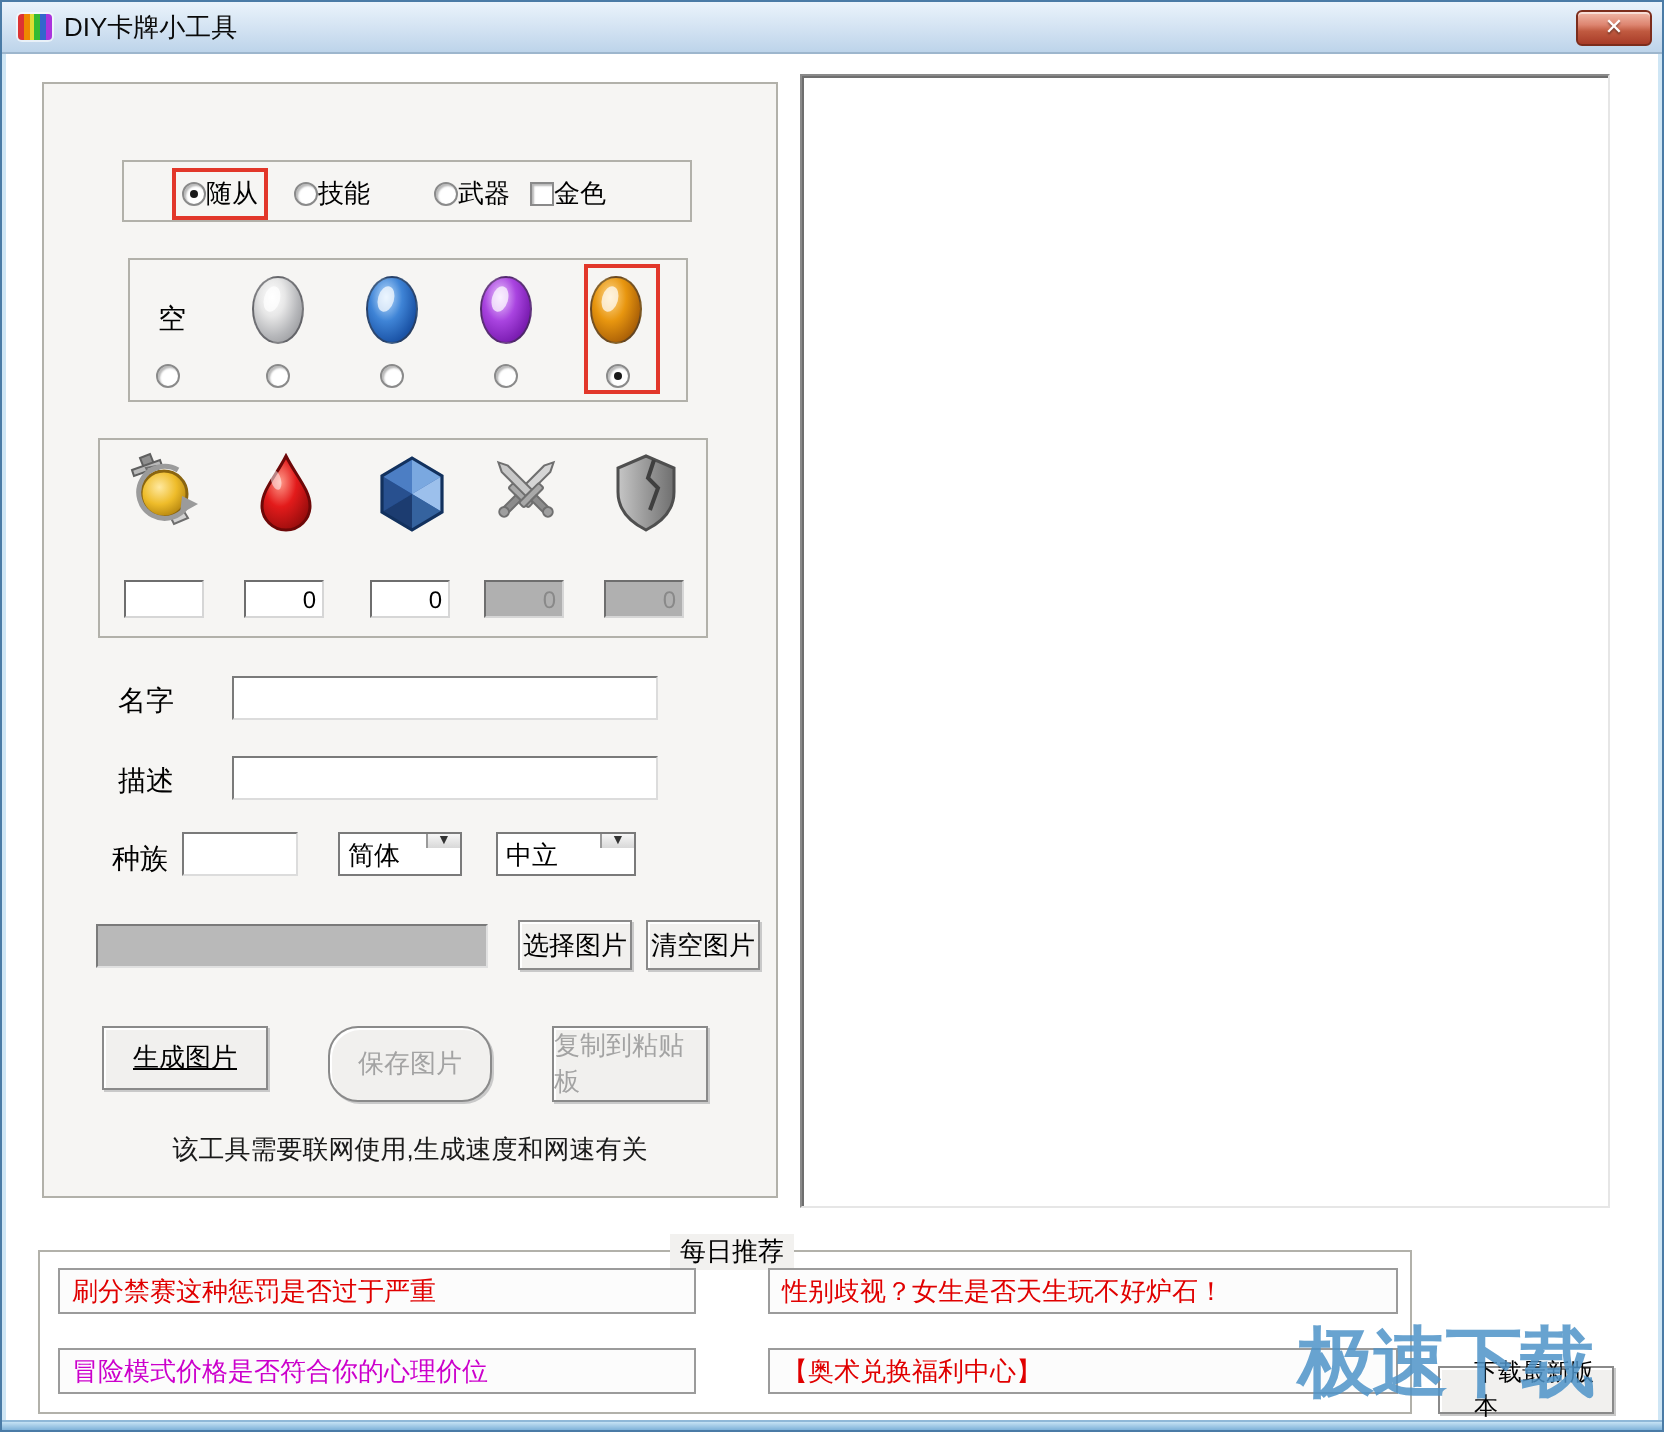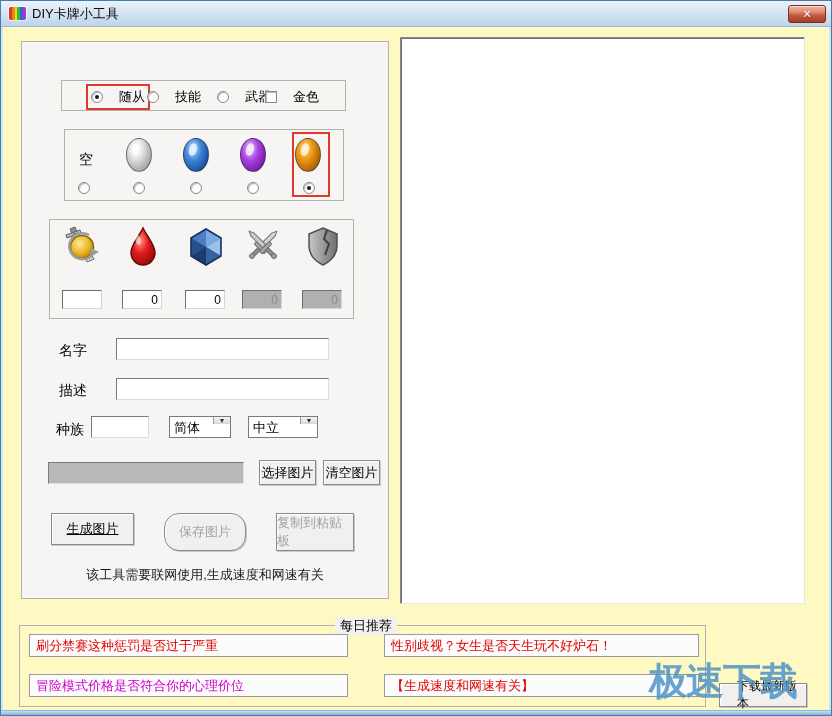--- a/index.html
+++ b/index.html
@@ -1,21 +1,21 @@
 <!DOCTYPE html>
 <html><head>
 <meta charset="utf-8">
 <style>
   * { margin:0; padding:0; box-sizing:border-box; }
   html,body { background:#d8d8d8; }
   body { font-family:"Liberation Sans","DejaVu Sans",sans-serif; }
 
   #window {
     position:relative; width:832px; height:716px;
-    background:#fef9c3;
+    background:#ffffff;
     border:1px solid #4a7ba6;
     box-shadow: inset 0 0 0 2px #cfe6f5;
     overflow:hidden;
   }
 
   
   #titlebar {
     position:absolute; left:0; top:0; width:832px; height:26px;
     background:linear-gradient(#eaf3fb,#d2e2f2 55%,#bdd4ea);
     border-bottom:1px solid #9db6cd;
@@ -62,21 +62,21 @@
   }
   .radio.checked::after {
     content:''; position:absolute; left:3px; top:3px; width:4px; height:4px;
     border-radius:50%; background:#1a1a1a;
   }
   .checkbox {
     display:inline-block; width:12px; height:12px;
     background:#fff; border:1px solid #8a8a8a;
     box-shadow: inset 1px 1px 1px rgba(0,0,0,.28); flex:none;
   }
-  .opt { position:absolute; display:flex; align-items:center; gap:16px; font-size:13px; color:#000; cursor:pointer; }
+  .opt { position:absolute; display:flex; align-items:center; gap:0; font-size:13px; color:#000; cursor:pointer; }
   .red-hi { border:2px solid #e2372a; padding:2px 3px; }
 
   #opt-minion { left:85px;  top:83px; }
   #opt-spell  { left:146px; top:87px; }
   #opt-weapon { left:216px; top:87px; }
   #opt-golden { left:264px; top:87px; }
 
   
   #rarity-none-label { position:absolute; left:78px; top:150px; font-size:14px; color:#000; }
   .gem {
@@ -337,19 +337,19 @@
   <div id="btn-save" class="btn disabled">保存图片</div>
   <div id="btn-copy" class="btn disabled">复制到粘贴板</div>
 
   <div id="note">该工具需要联网使用,生成速度和网速有关</div>
 
   <div id="daily-gbox" class="gbox"></div>
   <span id="daily-title">每日推荐</span>
   <div id="link-0" class="link-box" style="color: rgb(224, 0, 0);">刷分禁赛这种惩罚是否过于严重</div>
   <div id="link-1" class="link-box" style="color: rgb(224, 0, 0);">性别歧视？女生是否天生玩不好炉石！</div>
   <div id="link-2" class="link-box" style="color: rgb(204, 0, 204);">冒险模式价格是否符合你的心理价位</div>
-  <div id="link-3" class="link-box" style="color: rgb(224, 0, 0);">【生成速度和网速有关】</div>
+  <div id="link-3" class="link-box" style="color: rgb(224, 0, 0);">【奥术兑换福利中心】</div>
 
   <div id="download-btn" class="btn">下载最新版本</div>
   <div id="watermark" style="color: rgba(77, 147, 200, 0.85);">极速下载站</div>
 
   <div id="bottom-strip"></div>
 </div>
 
 </body></html>

